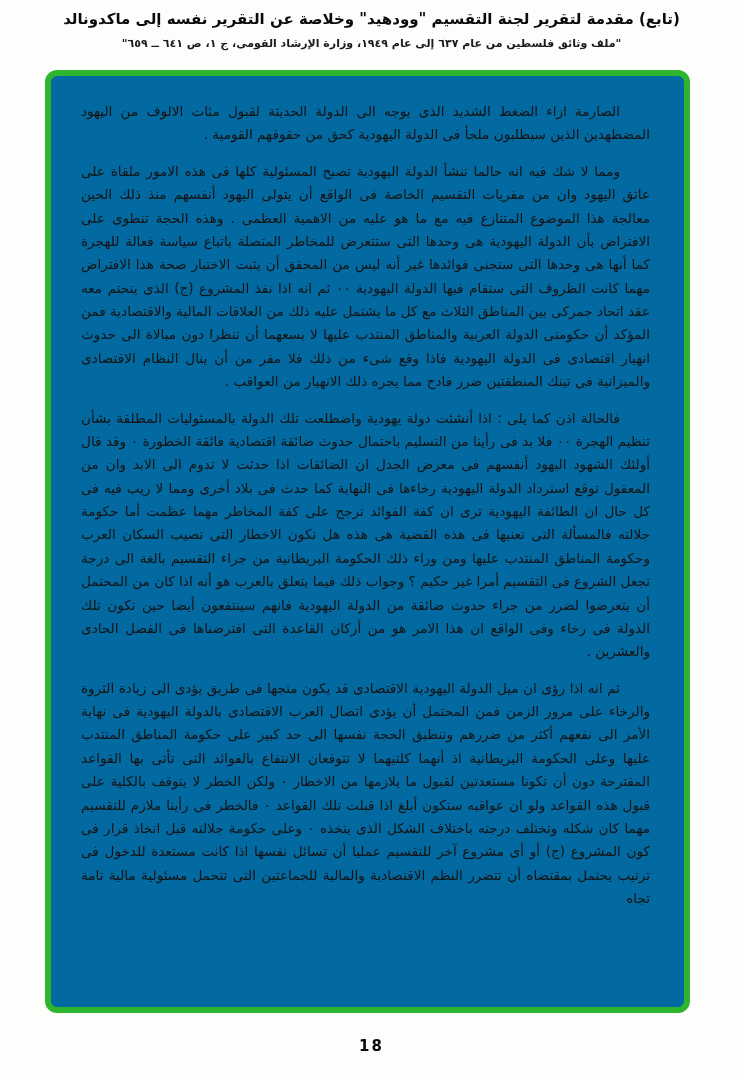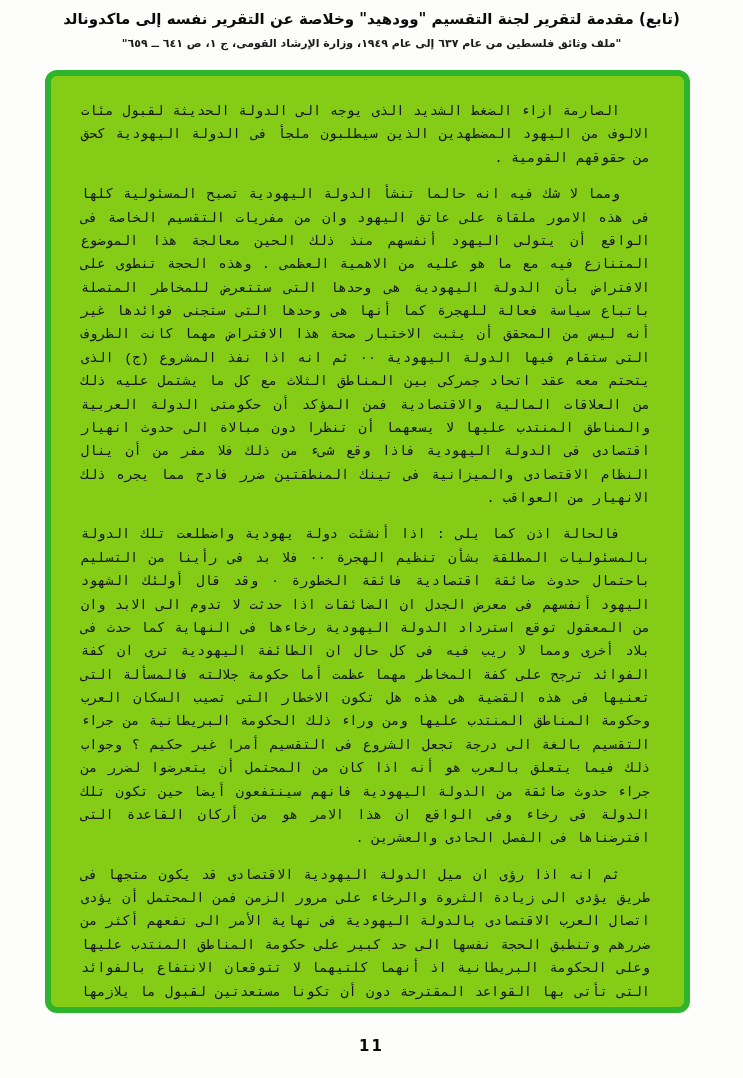--- a/index.html
+++ b/index.html
@@ -40,25 +40,24 @@
     margin: 4px 20px 0 20px;
   }
   .document-frame {
     position: absolute;
     left: 45px;
     top: 70px;
     width: 645px;
     height: 943px;
     border: 6px solid #2db52d;
     border-radius: 12px;
-    background: #84cc16;
+    background: #0369a1;
     box-sizing: border-box;
     padding: 24px 34px 10px 30px;
     overflow: hidden;
-    font-family: Liberation Mono, monospace;
   }
   .body-text {
     direction: rtl;
     text-align: justify;
     font-size: 13.6px;
     line-height: 1.72;
     color: #141414;
   }
   .body-text p {
     margin: 0 0 13px 0;
@@ -94,16 +93,16 @@
   <div class="document-frame">
     <div class="body-text">
       <p>الصارمة ازاء الضغط الشديد الذى يوجه الى الدولة الحديثة لقبول مئات الالوف من اليهود المضطهدين الذين سيطلبون ملجأ فى الدولة اليهودية كحق من حقوقهم القومية .</p>
       <p>ومما لا شك فيه انه حالما تنشأ الدولة اليهودية تصبح المسئولية كلها فى هذه الامور ملقاة على عاتق اليهود وان من مفريات التقسيم الخاصة فى الواقع أن يتولى اليهود أنفسهم منذ ذلك الحين معالجة هذا الموضوع المتنازع فيه مع ما هو عليه من الاهمية العظمى . وهذه الحجة تنطوى على الافتراض بأن الدولة اليهودية هى وحدها التى ستتعرض للمخاطر المتصلة باتباع سياسة فعالة للهجرة كما أنها هى وحدها التى ستجنى فوائدها غير أنه ليس من المحقق أن يثبت الاختبار صحة هذا الافتراض مهما كانت الظروف التى ستقام فيها الدولة اليهودية ٠٠ ثم انه اذا نفذ المشروع (ج) الذى يتحتم معه عقد اتحاد جمركى بين المناطق الثلاث مع كل ما يشتمل عليه ذلك من العلاقات المالية والاقتصادية فمن المؤكد أن حكومتى الدولة العربية والمناطق المنتدب عليها لا يسعهما أن تنظرا دون مبالاة الى حدوث انهيار اقتصادى فى الدولة اليهودية فاذا وقع شىء من ذلك فلا مفر من أن ينال النظام الاقتصادى والميزانية فى تينك المنطقتين ضرر فادح مما يجره ذلك الانهيار من العواقب .</p>
       <p>فالحالة اذن كما يلى : اذا أنشئت دولة يهودية واضطلعت تلك الدولة بالمسئوليات المطلقة بشأن تنظيم الهجرة ٠٠ فلا بد فى رأينا من التسليم باحتمال حدوث ضائقة اقتصادية فائقة الخطورة ٠ وقد قال أولئك الشهود اليهود أنفسهم فى معرض الجدل ان الضائقات اذا حدثت لا تدوم الى الابد وان من المعقول توقع استرداد الدولة اليهودية رخاءها فى النهاية كما حدث فى بلاد أخرى ومما لا ريب فيه فى كل حال ان الطائفة اليهودية ترى ان كفة الفوائد ترجح على كفة المخاطر مهما عظمت أما حكومة جلالته فالمسألة التى تعنيها فى هذه القضية هى هذه هل تكون الاخطار التى تصيب السكان العرب وحكومة المناطق المنتدب عليها ومن وراء ذلك الحكومة البريطانية من جراء التقسيم بالغة الى درجة تجعل الشروع فى التقسيم أمرا غير حكيم ؟ وجواب ذلك فيما يتعلق بالعرب هو أنه اذا كان من المحتمل أن يتعرضوا لضرر من جراء حدوث ضائقة من الدولة اليهودية فانهم سينتفعون أيضا حين تكون تلك الدولة فى رخاء وفى الواقع ان هذا الامر هو من أركان القاعدة التى افترضناها فى الفصل الحادى والعشرين .</p>
       <p>ثم انه اذا رؤى ان ميل الدولة اليهودية الاقتصادى قد يكون متجها فى طريق يؤدى الى زيادة الثروة والرخاء على مرور الزمن فمن المحتمل أن يؤدى اتصال العرب الاقتصادى بالدولة اليهودية فى نهاية الأمر الى نفعهم أكثر من ضررهم وتنطبق الحجة نفسها الى حد كبير على حكومة المناطق المنتدب عليها وعلى الحكومة البريطانية اذ أنهما كلتيهما لا تتوقعان الانتفاع بالفوائد التى تأتى بها القواعد المقترحة دون أن تكونا مستعدتين لقبول ما يلازمها من الاخطار ٠ ولكن الخطر لا يتوقف بالكلية على قبول هذه القواعد ولو ان عواقبه ستكون أبلغ اذا قبلت تلك القواعد ٠ فالخطر فى رأينا ملازم للتقسيم مهما كان شكله وتختلف درجته باختلاف الشكل الذى يتخذه ٠ وعلى حكومة جلالته قبل اتخاذ قرار فى كون المشروع (ج) أو أى مشروع آخر للتقسيم عمليا أن تسائل نفسها اذا كانت مستعدة للدخول فى ترتيب يحتمل بمقتضاه أن تتضرر النظم الاقتصادية والمالية للجماعتين التى تتحمل مسئولية مالية تامة تجاه</p>
     </div>
   </div>
 
   <div class="page-footer">
-    <span class="page-number">11</span>
+    <span class="page-number">18</span>
   </div>
 
 </div>
 
 </body></html>

